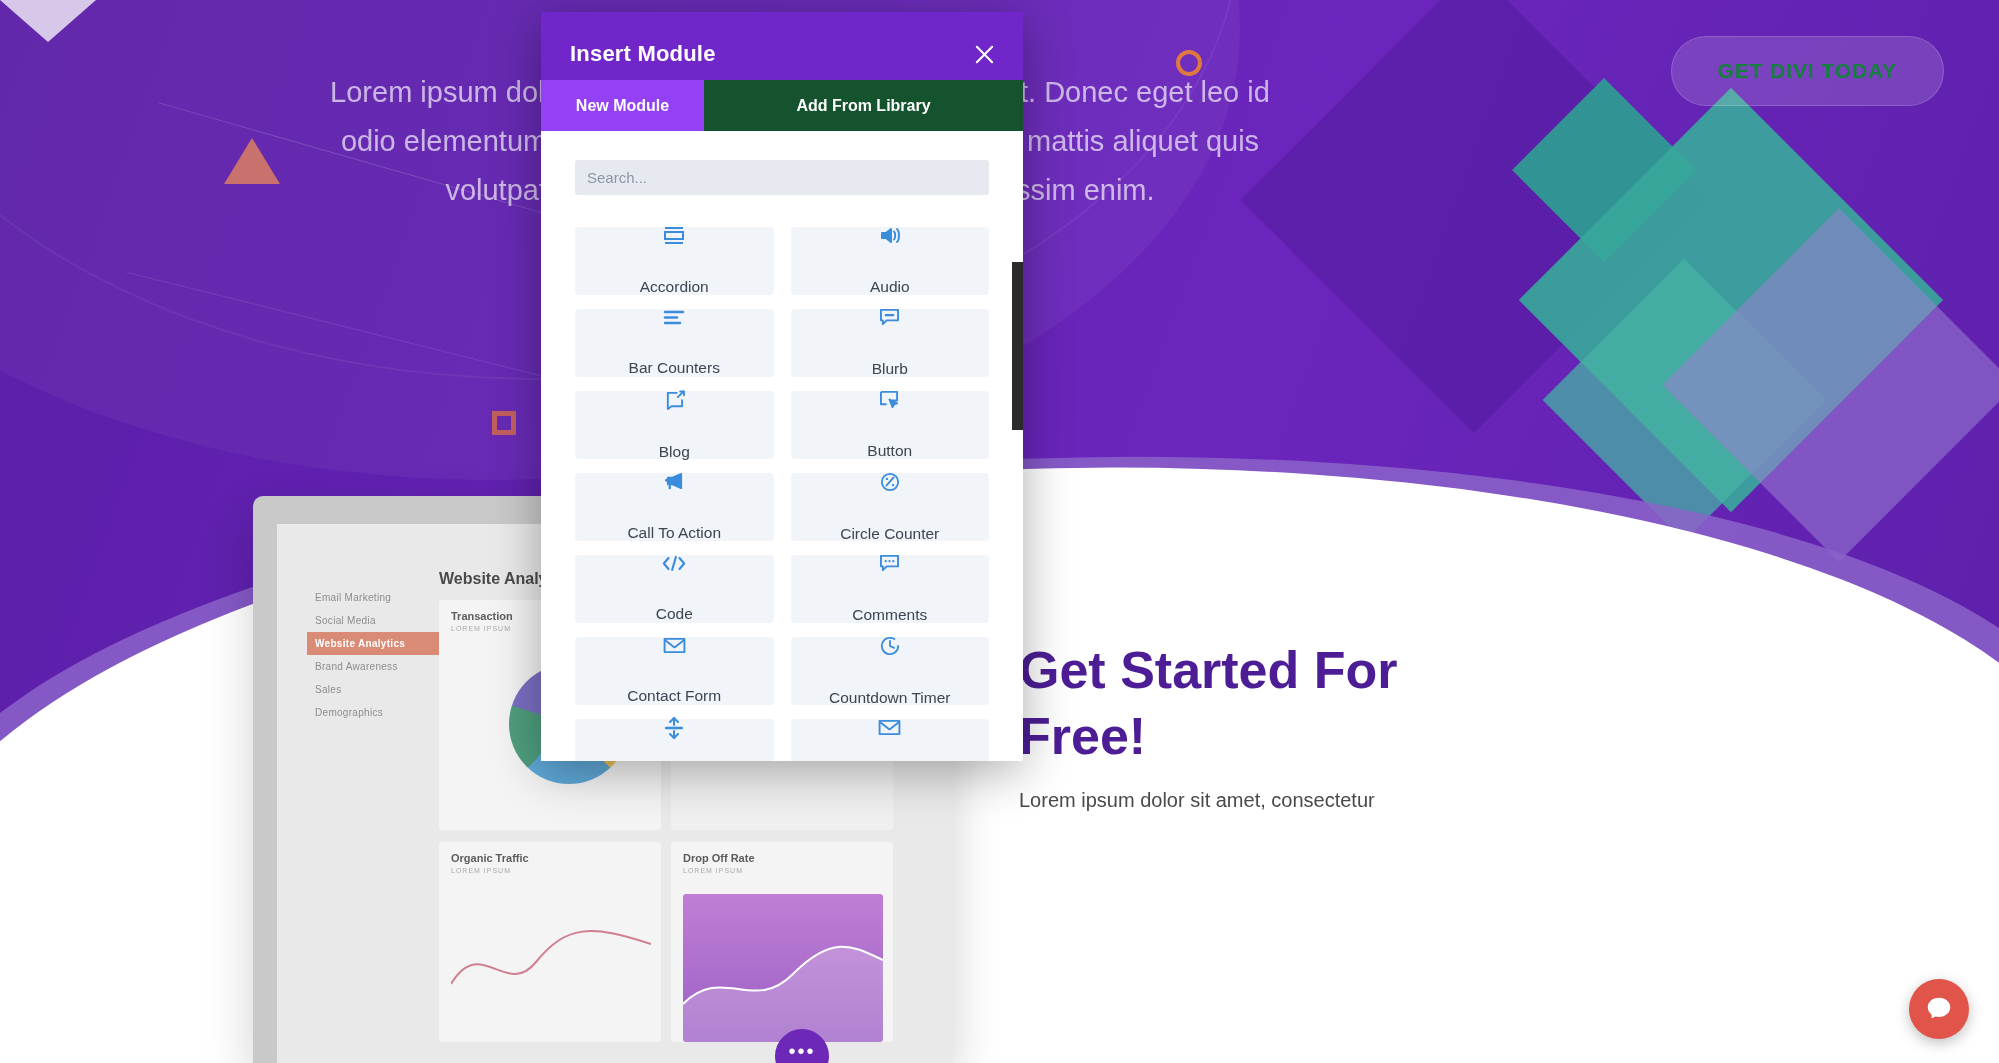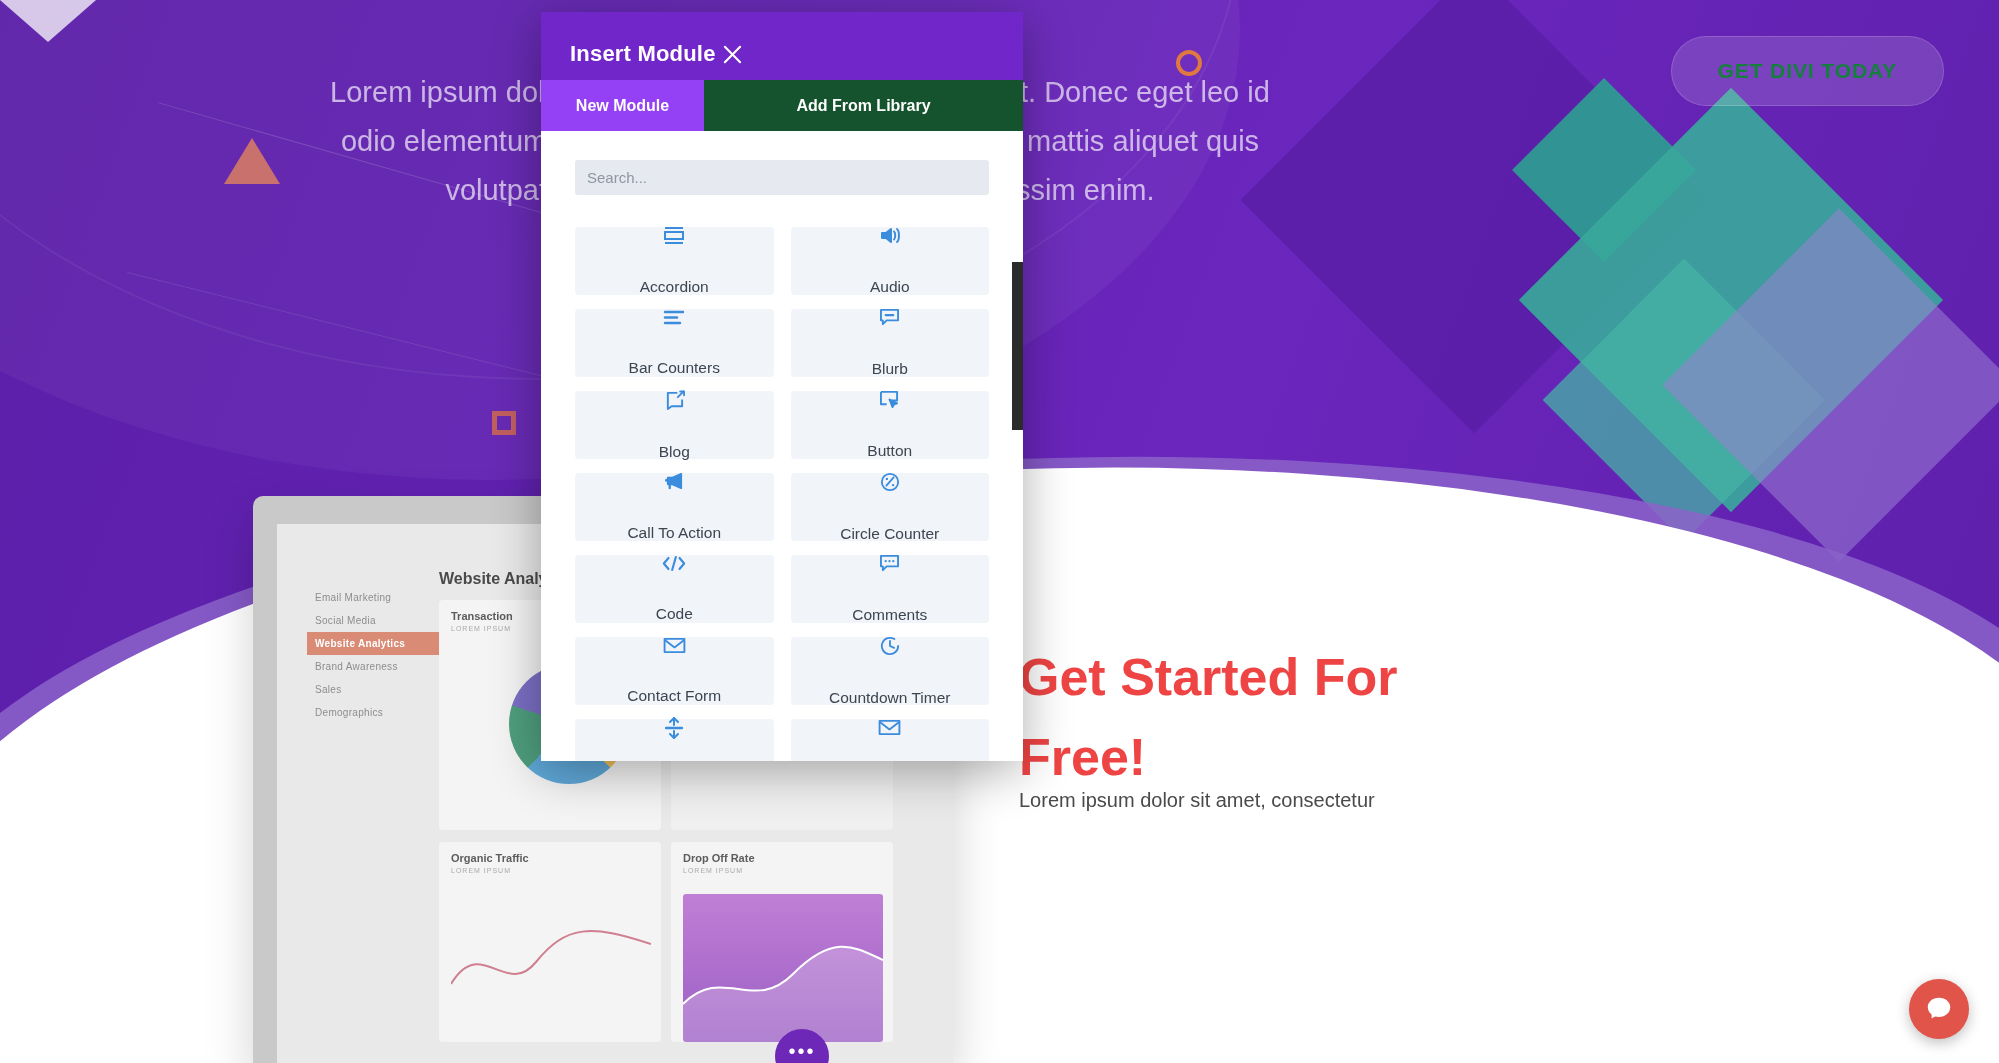--- a/index.html
+++ b/index.html
@@ -94,21 +94,21 @@
   .hero-copy {
     position: absolute; left: 300px; top: 68px; width: 1000px;
     color: rgba(255,255,255,0.66);
     font-size: 29px; line-height: 49px; text-align: center;
   }
 
   
   .lower { position: absolute; left: 0; top: 600px; width: 1999px; height: 463px; background:#fff; }
   .getstarted {
     position: absolute; left: 1019px; top: 637px; width: 520px;
-    font-size: 52px; line-height: 80px; font-weight: bold; color: #ef4444;
+    font-size: 52px; line-height: 66px; font-weight: bold; color: #4c1d95;
   }
   .getstarted-sub {
     position: absolute; left: 1019px; top: 789px; width: 620px;
     font-size: 20px; color: #4a4a4a;
   }
 
   
   .mockup {
     position: absolute; left: 253px; top: 496px; width: 700px; height: 567px;
     background: #c9c9c9; border-radius: 10px 10px 0 0; overflow: hidden;
@@ -155,21 +155,21 @@
 
   
   .modal {
     position: absolute; left: 541px; top: 12px; width: 482px; height: 749px;
     background: #ffffff;
     box-shadow: 0 10px 46px rgba(0,0,0,.32);
     display: flex; flex-direction: column; overflow: hidden;
   }
   .modal-header {
     height: 68px; background: #7126c9; flex: 0 0 68px;
-    display:flex; align-items:center; 
+    display:flex; align-items:center; justify-content: space-between;
     padding: 16px 22px 0 29px; position: relative;
   }
   .modal-title { color:#fff; font-size: 22px; font-weight: bold; letter-spacing:.2px; }
   .modal-close {
     width: 34px; height: 34px; display:flex; align-items:center; justify-content:center;
     color:#fff; cursor:pointer;
   }
   .modal-tabs { display:flex; height: 51px; flex: 0 0 51px; background: #8232dd; }
   .tab {
     flex: 0 0 163px; display:flex; align-items:center; justify-content:center;

